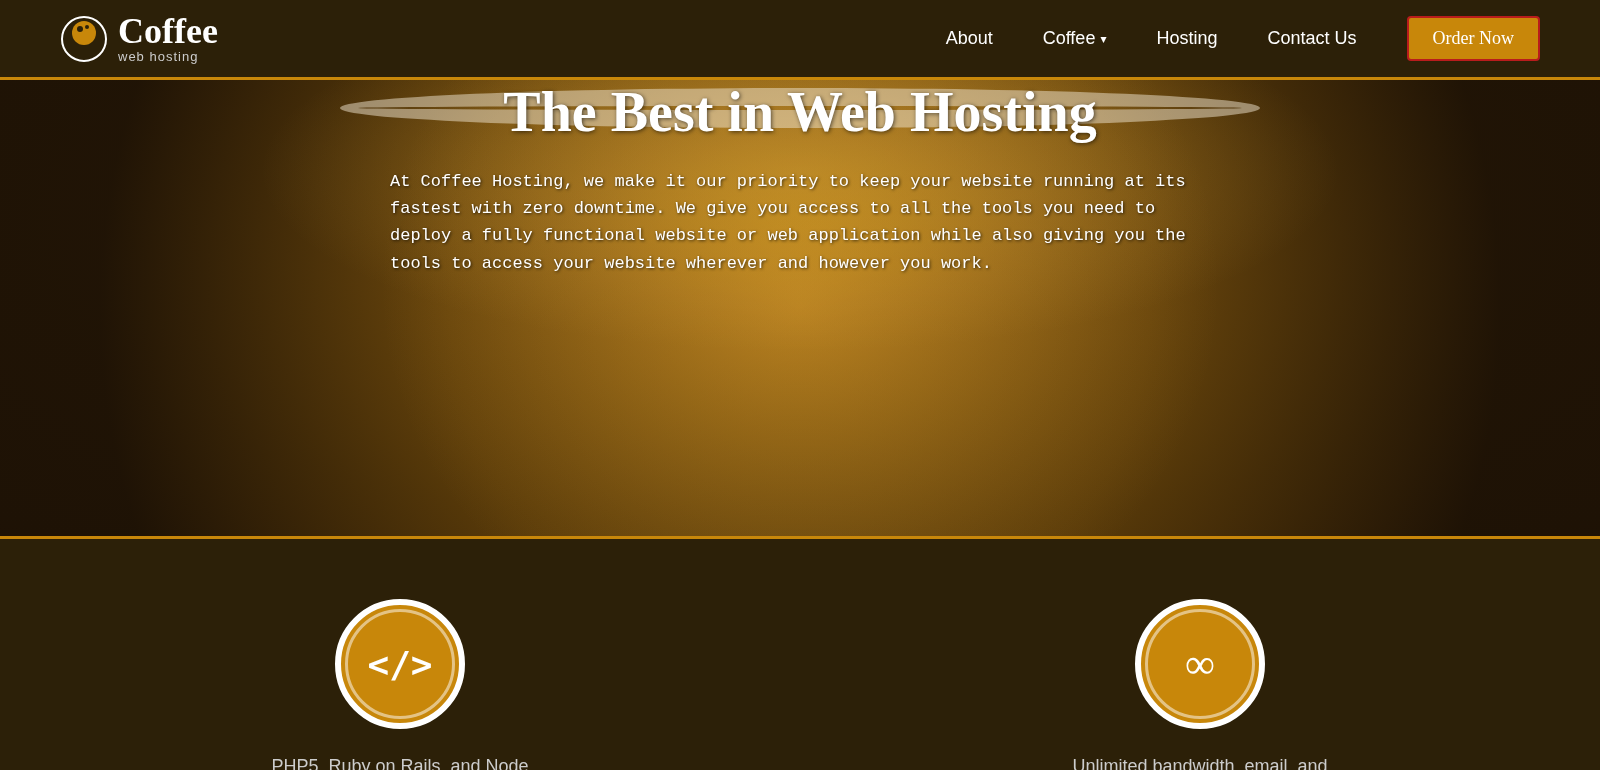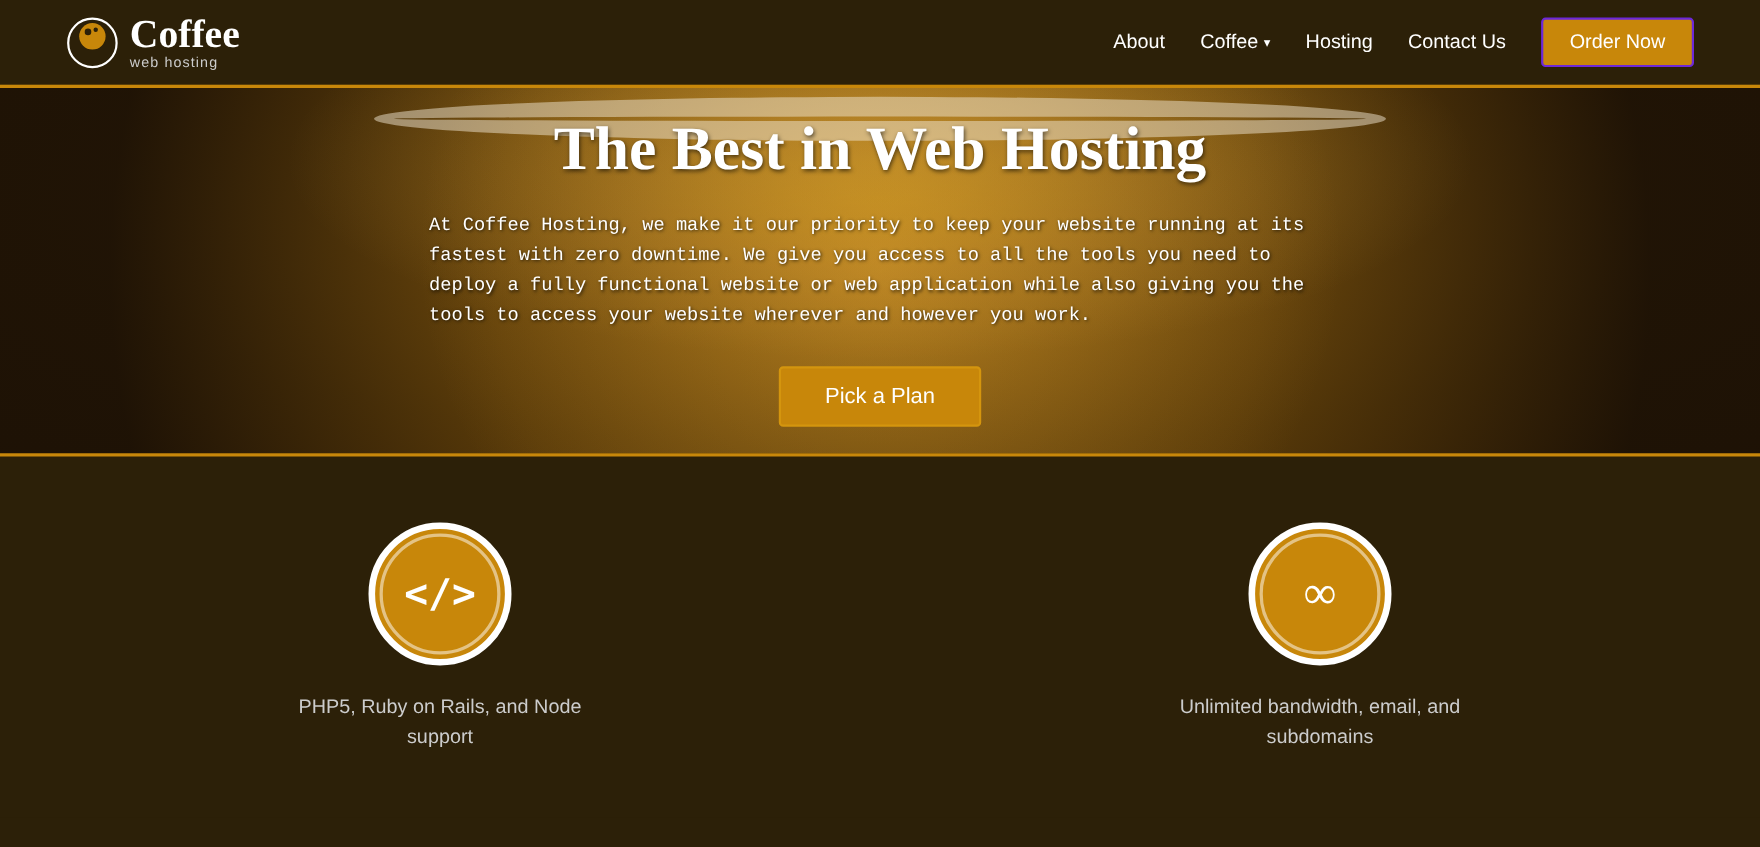--- a/index.html
+++ b/index.html
@@ -37,55 +37,55 @@
     }
     .logo-sub {
       font-size: 13px;
       color: #cccccc;
       font-family: Arial, sans-serif;
       letter-spacing: 1px;
     }
     nav {
       display: flex;
       align-items: center;
-      gap: 32px;
+      gap: 50px;
     }
     .nav-link {
       color: #ffffff;
       text-decoration: none;
       font-size: 18px;
       font-family: Arial, sans-serif;
       cursor: pointer;
     }
     .nav-link-hosting {
       display: flex;
       align-items: center;
       gap: 5px;
     }
     .chevron-down {
       font-size: 12px;
     }
     .order-now-btn {
       background: #c8870a;
       color: #ffffff;
-      border: 2px solid #6d28d9;
+      border: 2px solid #b91c1c;
       padding: 10px 24px;
       font-size: 18px;
-      font-family: Liberation Sans, sans-serif;
+      font-family: Liberation Serif, serif;
       cursor: pointer;
       border-radius: 4px;
     }
 
     
     #hero {
       position: relative;
-      height: 332px;
+      height: 456px;
       overflow: hidden;
       display: flex;
-      align-items: center;
+      align-items: flex-start;
       justify-content: center;
     }
     .hero-bg {
       position: absolute;
       inset: 0;
       background: radial-gradient(ellipse at 50% 30%, #c8940a 0%, #a07020 20%, #6b4c10 45%, #3a2a08 70%, #1a1005 100%);
       
     }
     
     .coffee-cup-sim {
@@ -237,21 +237,20 @@
 
 <section id="hero">
   <div class="hero-bg"></div>
   <div class="coffee-cup-sim"></div>
   <div class="coffee-latte-art"></div>
   <div class="cup-rim"></div>
 
   <div class="hero-content">
     <h1 class="hero-title">The Best in Web Hosting</h1>
     <p class="hero-subtitle">At Coffee Hosting, we make it our priority to keep your website running at its fastest with zero downtime. We give you access to all the tools you need to deploy a fully functional website or web application while also giving you the tools to access your website wherever and however you work.</p>
-    <button class="pick-plan-btn">Pick a Plan</button>
   </div>
 </section>
 
 <section id="features">
 
   <div class="feature-item">
     <div class="feature-icon-circle">
       <div class="feature-icon-inner">
         <span class="feature-icon-symbol">&lt;/&gt;</span>
       </div>

